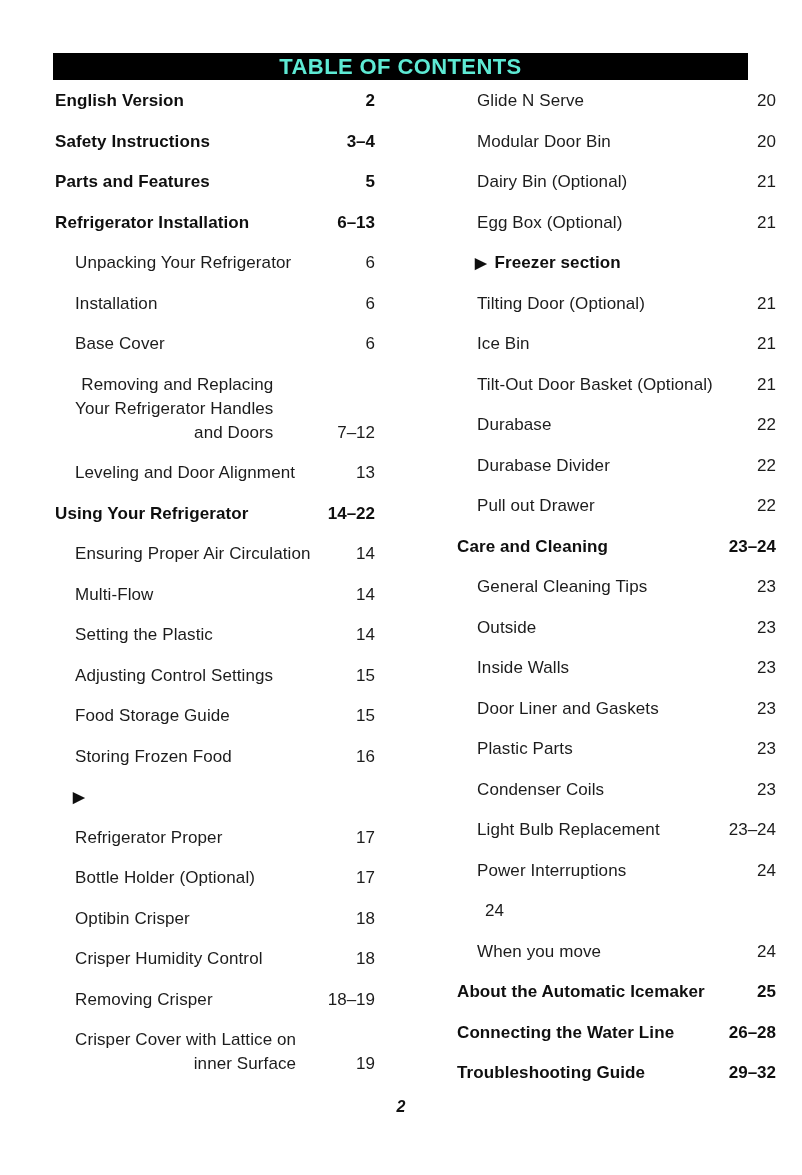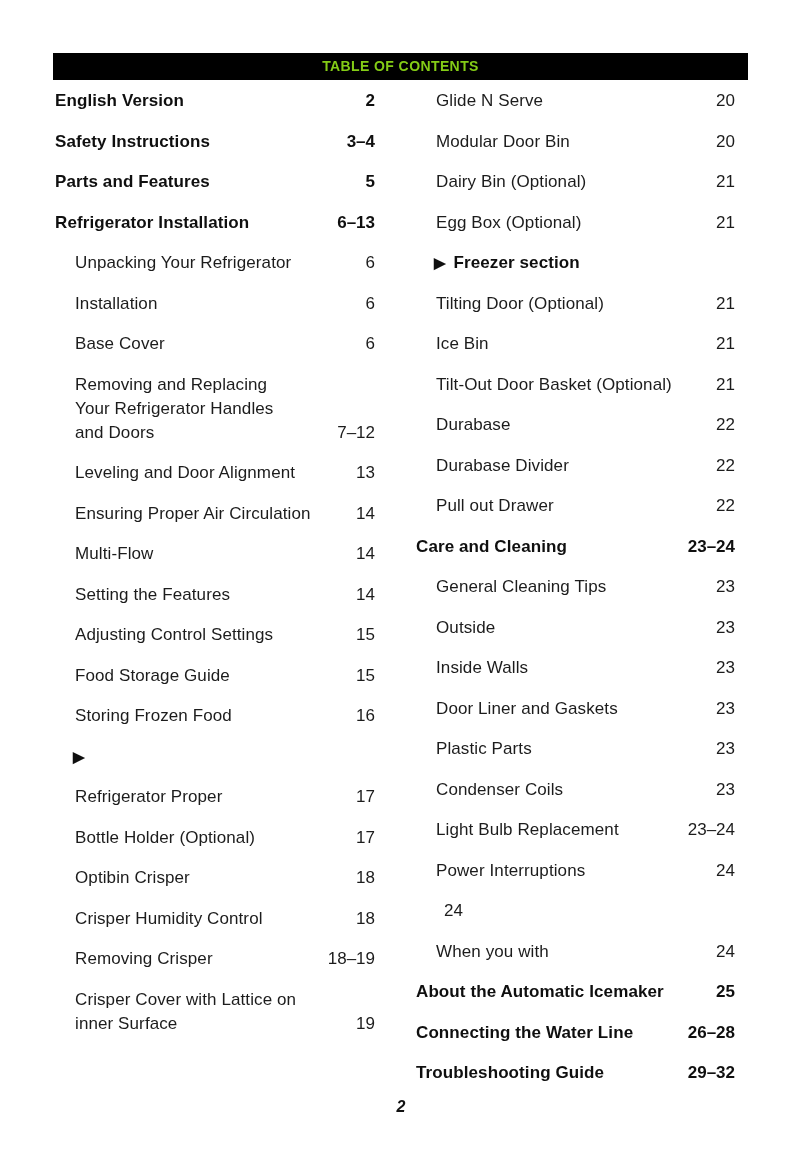--- a/index.html
+++ b/index.html
@@ -21,38 +21,38 @@
     left: 53px;
     top: 53px;
     width: 695px;
     height: 27px;
     background: #000000;
     display: flex;
     align-items: center;
     justify-content: center;
   }
   .header-bar .title {
-    color: #84cc16;
-    font-size: 14px;
+    color: #5eead4;
+    font-size: 22px;
     font-weight: bold;
     letter-spacing: 0.4px;
     line-height: 27px;
   }
   .columns {
     position: absolute;
     top: 89px;
     left: 55px;
     display: flex;
   }
   .col {
     display: flex;
     flex-direction: column;
   }
-  .col-left  { width: 320px; }
-  .col-right { width: 319px; margin-left: 41px; justify-content: center; }
+  .col-left  { width: 320px; text-align: right; }
+  .col-right { width: 319px; margin-left: 82px; justify-content: center; }
   .row {
     display: flex;
     justify-content: space-between;
     align-items: flex-end;
     margin-bottom: 16.5px;
     font-size: 17px;
     line-height: 24px;
     color: #1c1c1c;
   }
   .row .label {
@@ -130,30 +130,34 @@
         <div class="row sub">
           <span class="label">Removing and Replacing
 Your Refrigerator Handles
 and Doors</span>
           <span class="pg">7–12</span>
         </div>
         <div class="row sub">
           <span class="label">Leveling and Door Alignment</span>
           <span class="pg">13</span>
         </div>
+        <div class="row top">
+          <span class="label">Using Your Refrigerator</span>
+          <span class="pg">14–22</span>
+        </div>
         <div class="row sub">
           <span class="label">Ensuring Proper Air Circulation</span>
           <span class="pg">14</span>
         </div>
         <div class="row sub">
           <span class="label">Multi-Flow</span>
           <span class="pg">14</span>
         </div>
         <div class="row sub">
-          <span class="label">Setting the Features</span>
+          <span class="label">Setting the Plastic</span>
           <span class="pg">14</span>
         </div>
         <div class="row sub">
           <span class="label">Adjusting Control Settings</span>
           <span class="pg">15</span>
         </div>
         <div class="row sub">
           <span class="label">Food Storage Guide</span>
           <span class="pg">15</span>
         </div>
@@ -268,21 +272,21 @@
           <span class="pg">23–24</span>
         </div>
         <div class="row sub">
           <span class="label">Power Interruptions</span>
           <span class="pg">24</span>
         </div>
         <div class="row sub">
           <span class="pg">24</span>
         </div>
         <div class="row sub">
-          <span class="label">When you with</span>
+          <span class="label">When you move</span>
           <span class="pg">24</span>
         </div>
         <div class="row top">
           <span class="label">About the Automatic Icemaker</span>
           <span class="pg">25</span>
         </div>
         <div class="row top">
           <span class="label">Connecting the Water Line</span>
           <span class="pg">26–28</span>
         </div>

